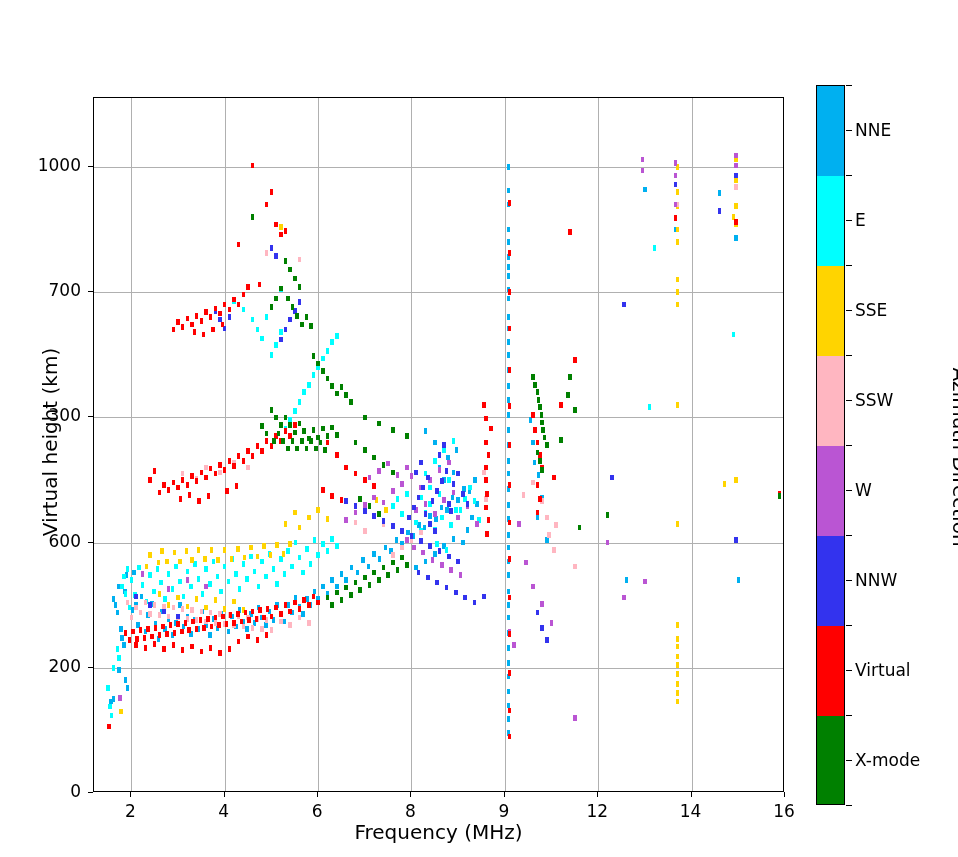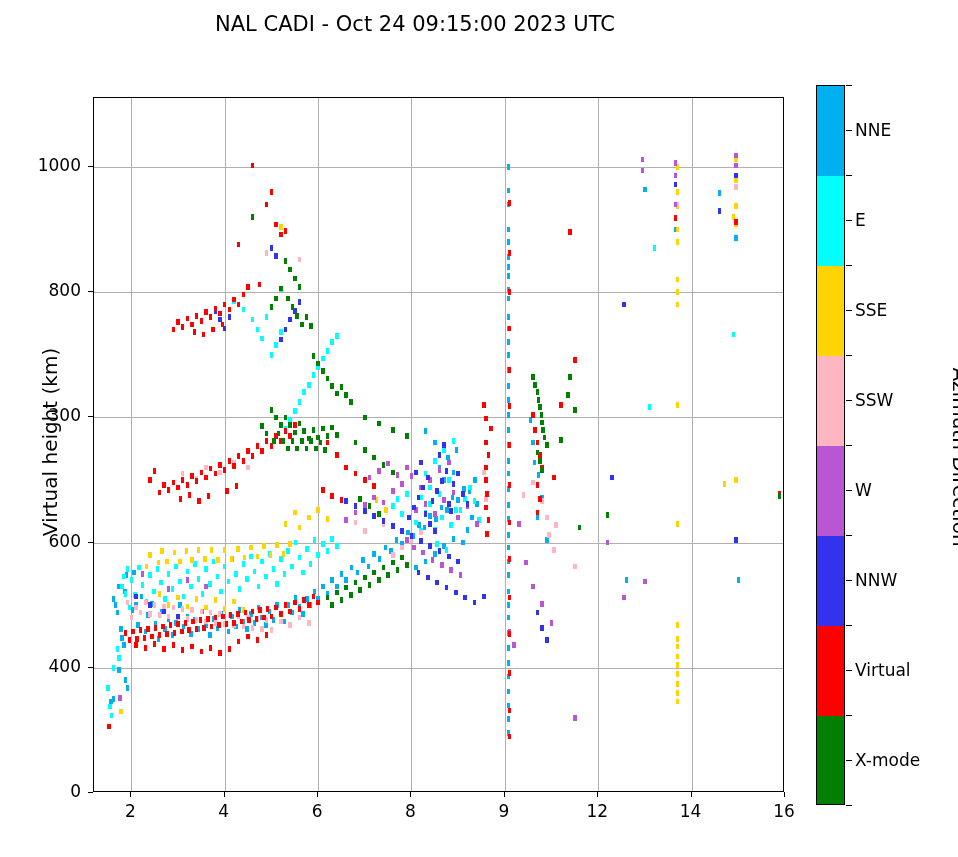--- a/index.html
+++ b/index.html
@@ -154,21 +154,20 @@
     color: #000;
     transform: rotate(90deg);
     transform-origin: center center;
   }
 </style>
 </head>
 <body>
 
 <div id="figure">
 
-  <div id="title">NAL CADI - Oct 24 09:15:00 2023 UTC</div>
 
   <div id="plot-frame">
     <div id="grid-layer">
         <div class="gridline-v" style="left: 37.3514px;"></div>
         <div class="gridline-v" style="left: 130.73px;"></div>
         <div class="gridline-v" style="left: 224.108px;"></div>
         <div class="gridline-v" style="left: 317.486px;"></div>
         <div class="gridline-v" style="left: 410.865px;"></div>
         <div class="gridline-v" style="left: 504.243px;"></div>
         <div class="gridline-v" style="left: 597.622px;"></div>
@@ -1020,31 +1019,32 @@
       <div class="ticklabel-x" style="left: 473.865px; top: 801px;">9</div>
       <div class="tick-x" style="left: 597.243px; top: 792px;"></div>
       <div class="ticklabel-x" style="left: 567.243px; top: 801px;">12</div>
       <div class="tick-x" style="left: 690.622px; top: 792px;"></div>
       <div class="ticklabel-x" style="left: 660.622px; top: 801px;">14</div>
       <div class="tick-x" style="left: 784px; top: 792px;"></div>
       <div class="ticklabel-x" style="left: 754px; top: 801px;">16</div>
       <div class="tick-y" style="left: 88px; top: 792px;"></div>
       <div class="ticklabel-y" style="left: 11px; top: 781px;">0</div>
       <div class="tick-y" style="left: 88px; top: 666.775px;"></div>
-      <div class="ticklabel-y" style="left: 11px; top: 655.775px;">400</div>
+      <div class="ticklabel-y" style="left: 11px; top: 655.775px;">200</div>
       <div class="tick-y" style="left: 88px; top: 541.55px;"></div>
       <div class="ticklabel-y" style="left: 11px; top: 530.55px;">600</div>
       <div class="tick-y" style="left: 88px; top: 416.324px;"></div>
       <div class="ticklabel-y" style="left: 11px; top: 405.324px;">300</div>
       <div class="tick-y" style="left: 88px; top: 291.099px;"></div>
-      <div class="ticklabel-y" style="left: 11px; top: 280.099px;">800</div>
+      <div class="ticklabel-y" style="left: 11px; top: 280.099px;">700</div>
       <div class="tick-y" style="left: 88px; top: 165.874px;"></div>
       <div class="ticklabel-y" style="left: 11px; top: 154.874px;">1000</div>
     </div>
 
+  <div id="xlabel">Frequency (MHz)</div>
   <div id="ylabel">Virtual height (km)</div>
 
   <div id="colorbar">
       <div class="cb-seg" style="top: 0px; height: 90px; background: rgb(0, 176, 240);"></div>
       <div class="cb-seg" style="top: 90px; height: 90px; background: rgb(0, 255, 255);"></div>
       <div class="cb-seg" style="top: 180px; height: 90px; background: rgb(255, 212, 0);"></div>
       <div class="cb-seg" style="top: 270px; height: 90px; background: rgb(255, 182, 193);"></div>
       <div class="cb-seg" style="top: 360px; height: 90px; background: rgb(186, 85, 211);"></div>
       <div class="cb-seg" style="top: 450px; height: 90px; background: rgb(51, 51, 238);"></div>
       <div class="cb-seg" style="top: 540px; height: 90px; background: rgb(255, 0, 0);"></div>

